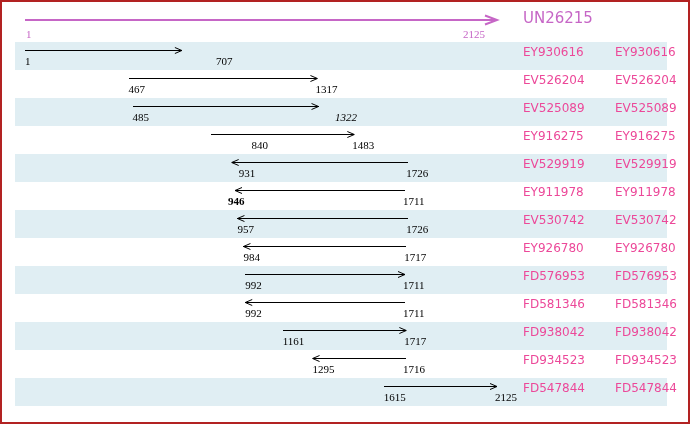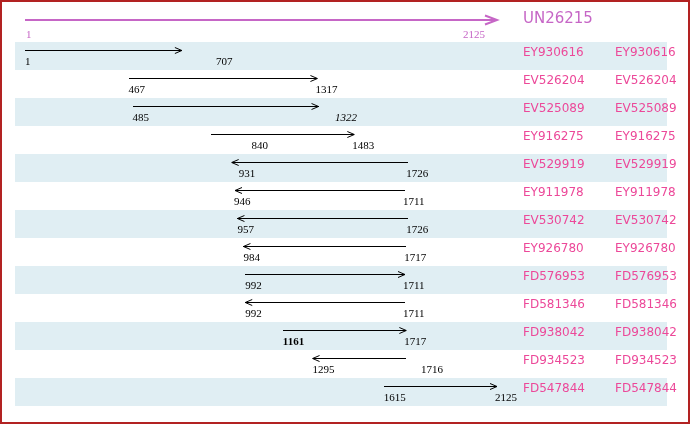--- a/index.html
+++ b/index.html
@@ -94,21 +94,21 @@
         <span class="coord" style="left: 229.667px; padding-left: 7px;">931</span>
         <span class="coord" style="left: 404.333px;">1726</span>
         <span class="acc c1">EV529919</span>
         <span class="acc c2">EV529919</span>
       </div>
       <div class="row">
         <svg width="686" height="28">
           <line x1="233" x2="403" y1="8.5" y2="8.5" stroke="#000000" stroke-width="1" shape-rendering="crispEdges"></line>
           <path d="M 240 5.5 L 233 8.5 L 240 11.5" fill="none" stroke="#000000" stroke-width="1"></path>
         </svg>
-        <span class="coord" style="left: 232px;">946</span>
+        <span class="coord" style="left: 226px; font-weight: bold;">946</span>
         <span class="coord" style="left: 401px;">1711</span>
         <span class="acc c1">EY911978</span>
         <span class="acc c2">EY911978</span>
       </div>
       <div class="row">
         <div class="band" style="background: rgb(224, 238, 243);"></div>
         <svg width="686" height="28">
           <line x1="235.44444444444446" x2="406.3333333333333" y1="8.5" y2="8.5" stroke="#000000" stroke-width="1" shape-rendering="crispEdges"></line>
           <path d="M 242.44444444444446 5.5 L 235.44444444444446 8.5 L 242.44444444444446 11.5" fill="none" stroke="#000000" stroke-width="1"></path>
         </svg>
@@ -147,32 +147,32 @@
         <span class="coord" style="left: 401px;">1711</span>
         <span class="acc c1">FD581346</span>
         <span class="acc c2">FD581346</span>
       </div>
       <div class="row">
         <div class="band" style="background: rgb(224, 238, 243);"></div>
         <svg width="686" height="28">
           <line x1="280.77777777777777" x2="404.3333333333333" y1="8.5" y2="8.5" stroke="#000000" stroke-width="1" shape-rendering="crispEdges"></line>
           <path d="M 397.3333333333333 5.5 L 404.3333333333333 8.5 L 397.3333333333333 11.5" fill="none" stroke="#000000" stroke-width="1"></path>
         </svg>
-        <span class="coord" style="left: 280.778px; font-weight: bold;">1161</span>
+        <span class="coord" style="left: 280.778px;">1161</span>
         <span class="coord" style="left: 402.333px;">1717</span>
         <span class="acc c1">FD938042</span>
         <span class="acc c2">FD938042</span>
       </div>
       <div class="row">
         <svg width="686" height="28">
           <line x1="310.55555555555554" x2="404.1111111111111" y1="8.5" y2="8.5" stroke="#000000" stroke-width="1" shape-rendering="crispEdges"></line>
           <path d="M 317.55555555555554 5.5 L 310.55555555555554 8.5 L 317.55555555555554 11.5" fill="none" stroke="#000000" stroke-width="1"></path>
         </svg>
         <span class="coord" style="left: 310.556px;">1295</span>
-        <span class="coord" style="left: 419px;">1716</span>
+        <span class="coord" style="left: 401px;">1716</span>
         <span class="acc c1">FD934523</span>
         <span class="acc c2">FD934523</span>
       </div>
       <div class="row">
         <div class="band" style="background: rgb(224, 238, 243);"></div>
         <svg width="686" height="28">
           <line x1="381.6666666666667" x2="495" y1="8.5" y2="8.5" stroke="#000000" stroke-width="1" shape-rendering="crispEdges"></line>
           <path d="M 488 5.5 L 495 8.5 L 488 11.5" fill="none" stroke="#000000" stroke-width="1"></path>
         </svg>
         <span class="coord" style="left: 381.667px;">1615</span>

